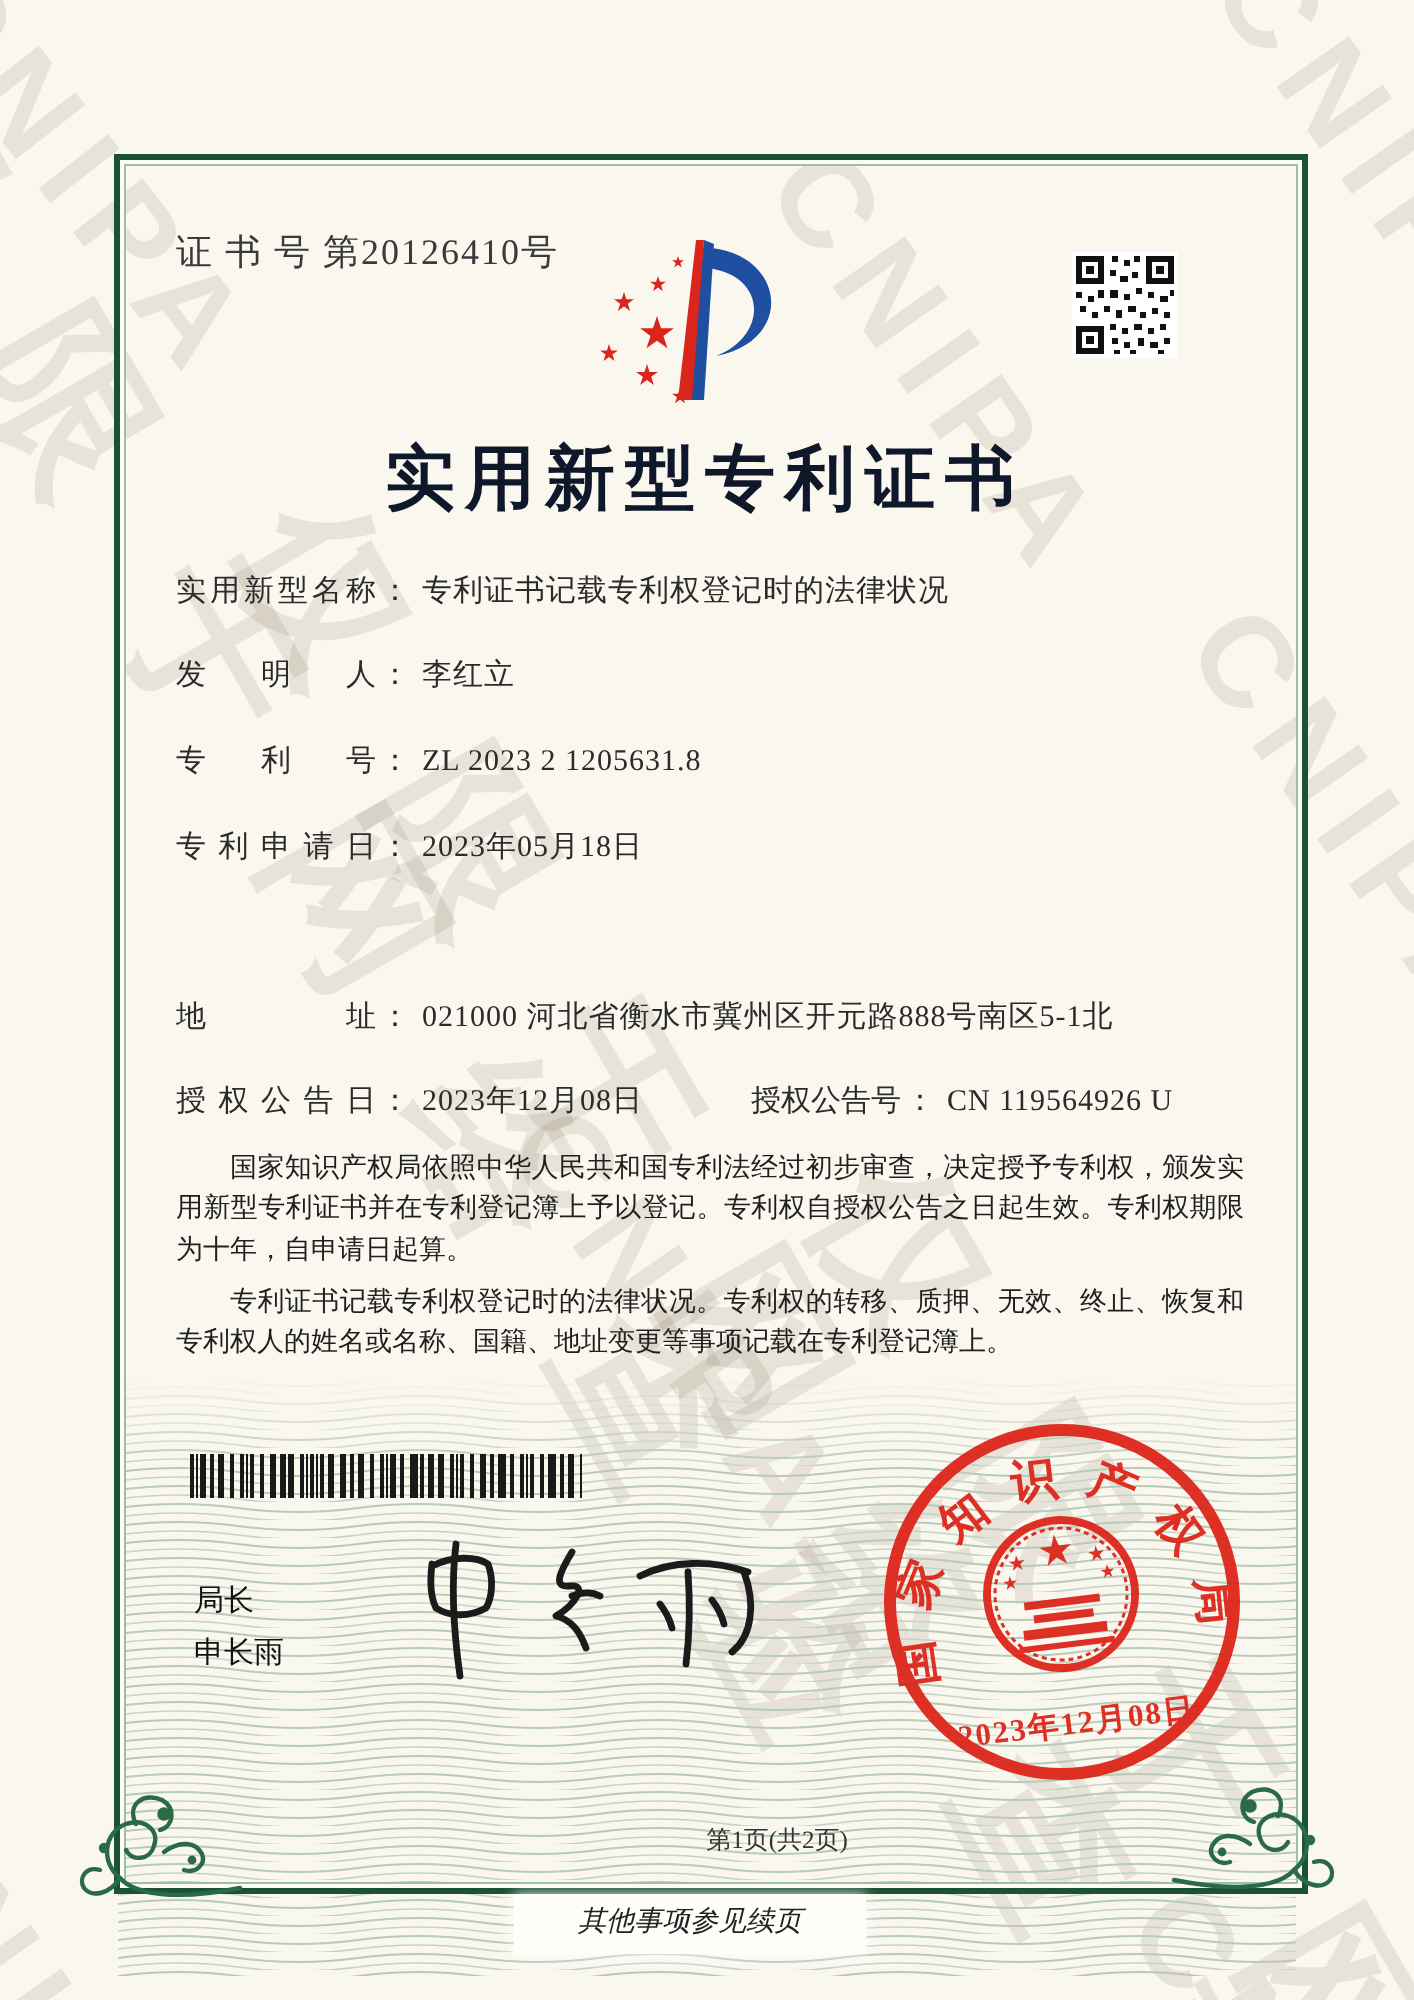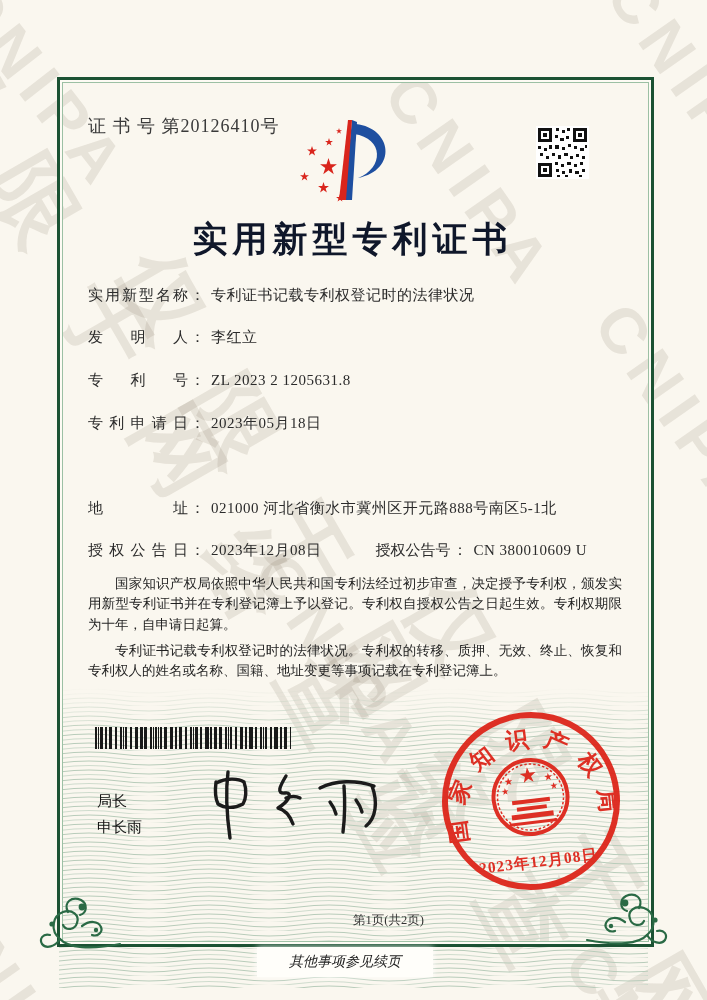--- a/index.html
+++ b/index.html
@@ -197,21 +197,21 @@
     <div class="frow" style="top:371px;">
       <span class="flabel">专利号</span><span class="fcolon">：</span><span class="fval">ZL 2023 2 1205631.8</span>
     </div>
     <div class="frow" style="top:414px;">
       <span class="flabel">专利申请日</span><span class="fcolon">：</span><span class="fval">2023年05月18日</span>
     </div>
     <div class="frow" style="top:499px;">
       <span class="flabel">地址</span><span class="fcolon">：</span><span class="fval">021000 河北省衡水市冀州区开元路888号南区5-1北</span>
     </div>
     <div class="frow" style="top:541px;">
-      <span class="flabel">授权公告日</span><span class="fcolon">：</span><span class="fval">2023年12月08日</span><span class="frow2-gap"></span><span>授权公告号</span><span class="fcolon">：</span><span class="fval">CN 380010609 U</span>
+      <span class="flabel">授权公告日</span><span class="fcolon">：</span><span class="fval">2023年12月08日</span><span class="frow2-gap"></span><span>授权公告号</span><span class="fcolon">：</span><span class="fval">CN 119564926 U</span>
     </div>
 
     <div class="paras">
       <p>国家知识产权局依照中华人民共和国专利法经过初步审查，决定授予专利权，颁发实用新型专利证书并在专利登记簿上予以登记。专利权自授权公告之日起生效。专利权期限为十年，自申请日起算。</p>
       <p>专利证书记载专利权登记时的法律状况。专利权的转移、质押、无效、终止、恢复和专利权人的姓名或名称、国籍、地址变更等事项记载在专利登记簿上。</p>
     </div>
 
     <div class="barcode"></div>
 
     <div class="bureau">

